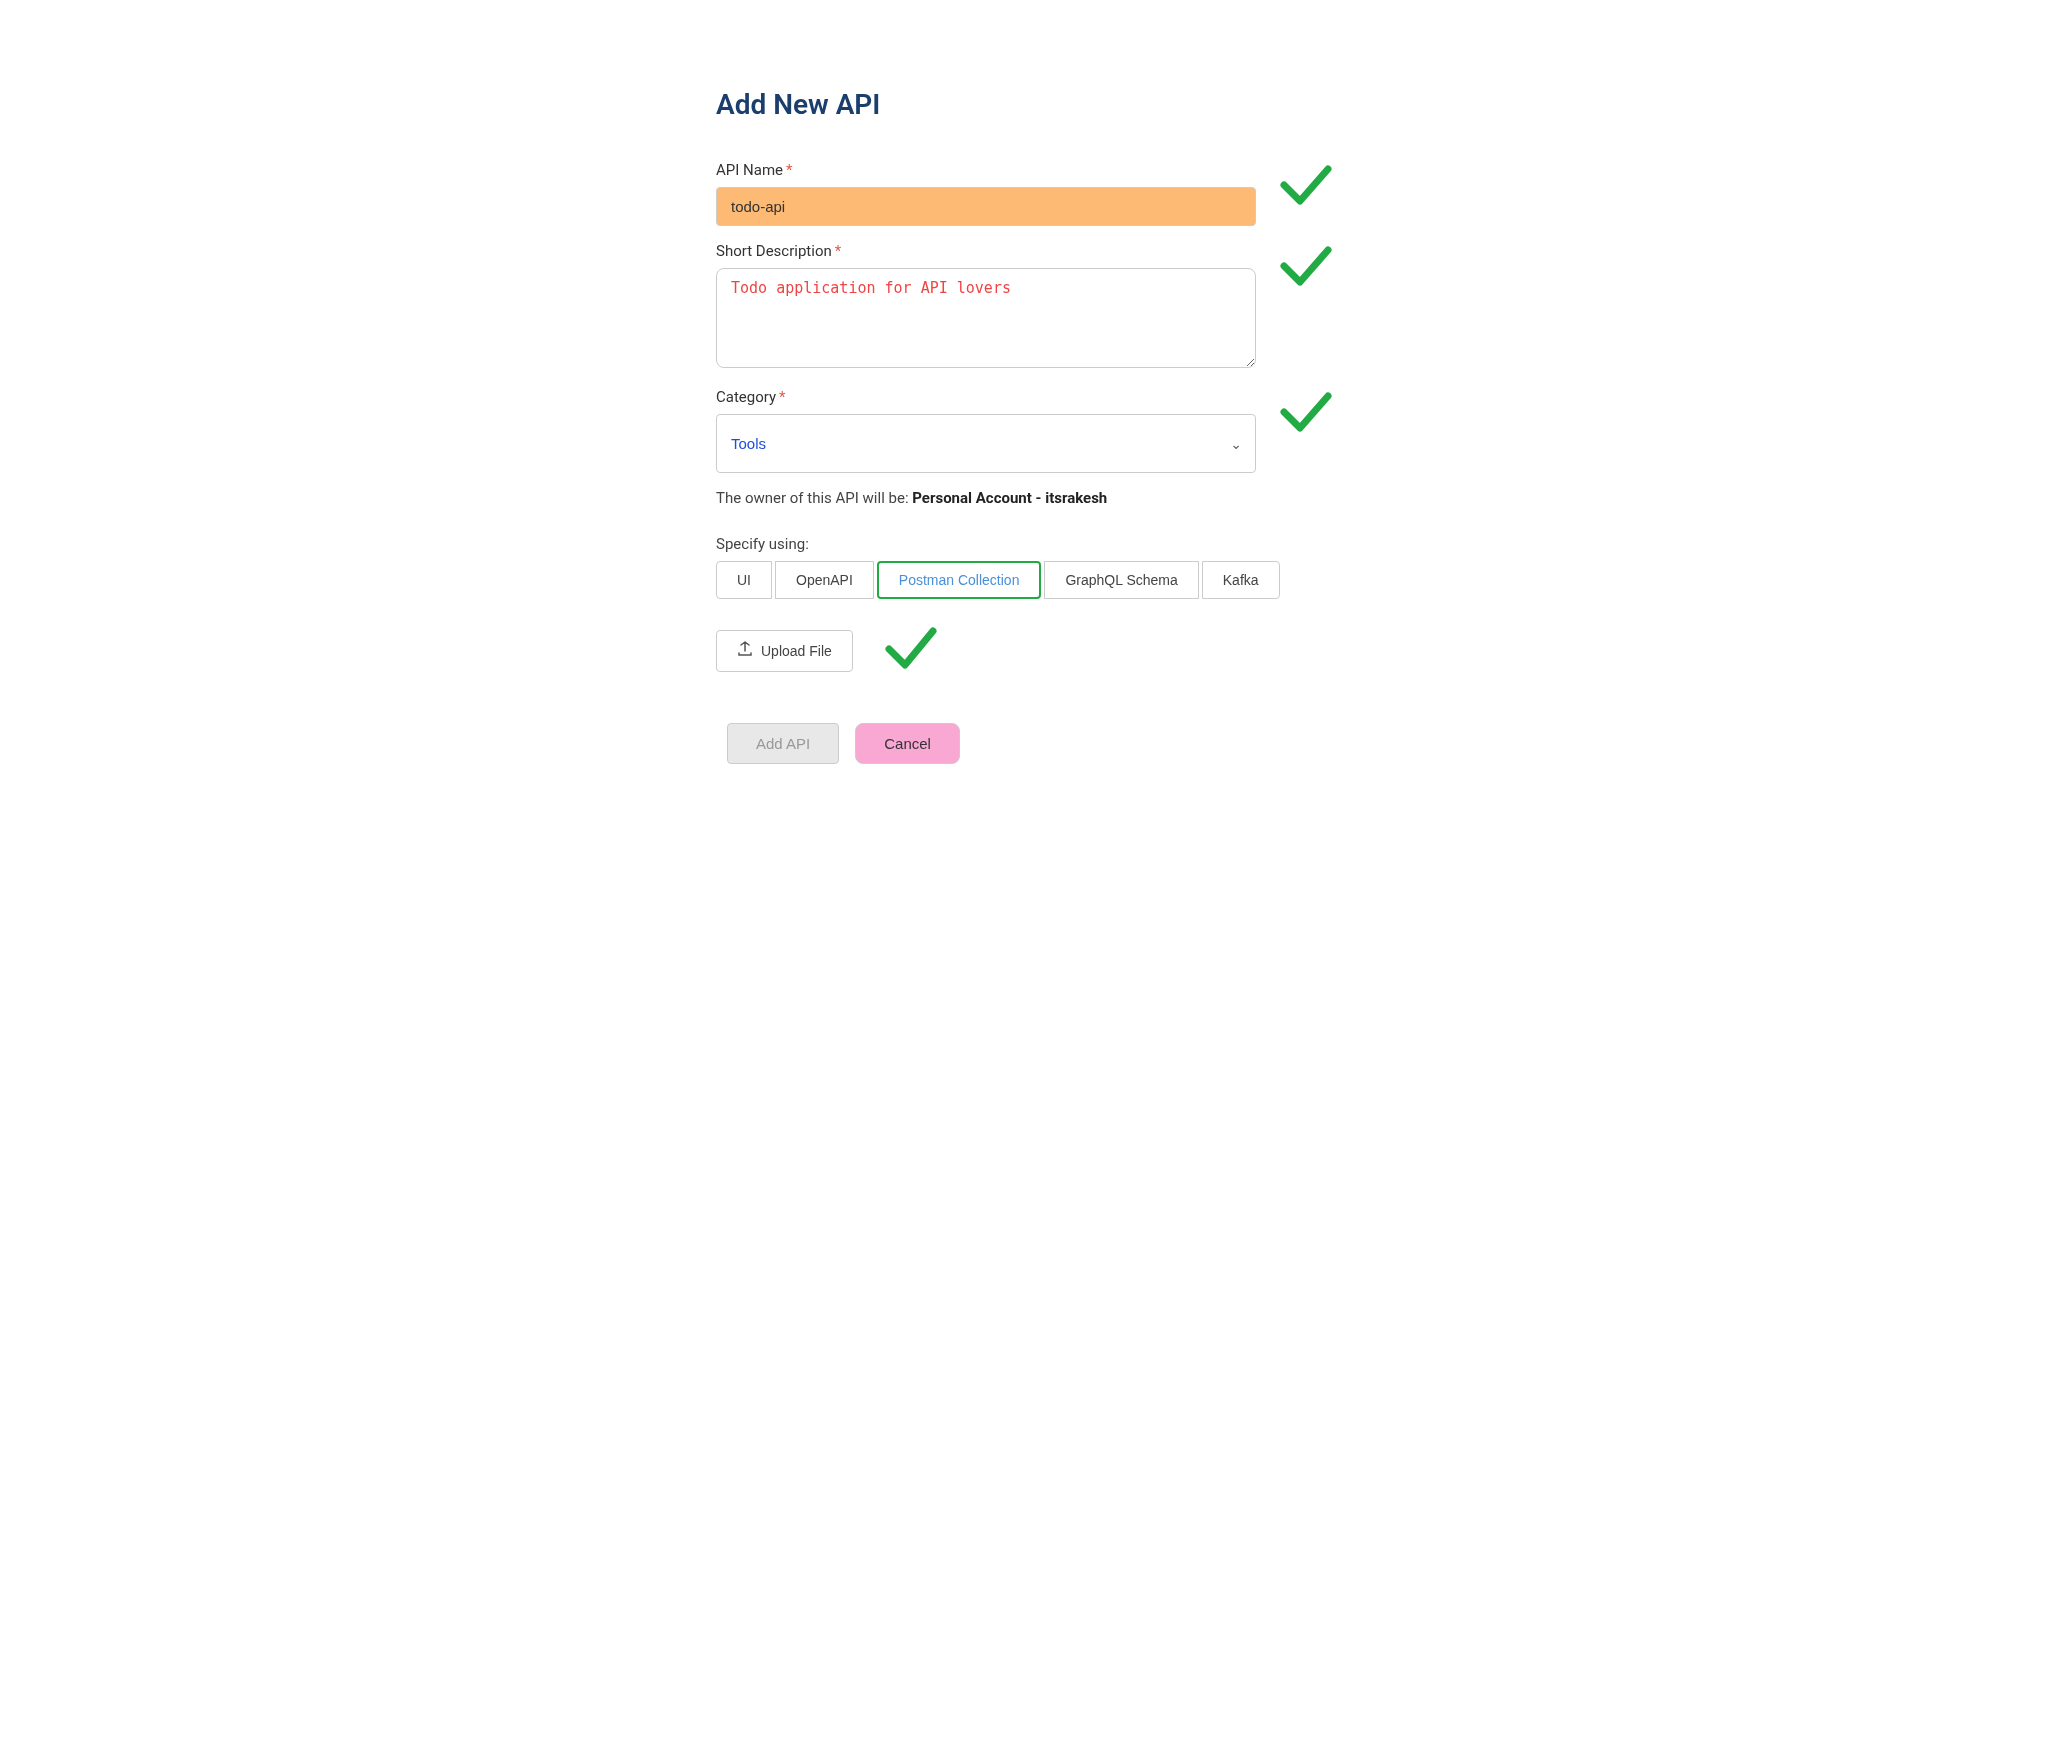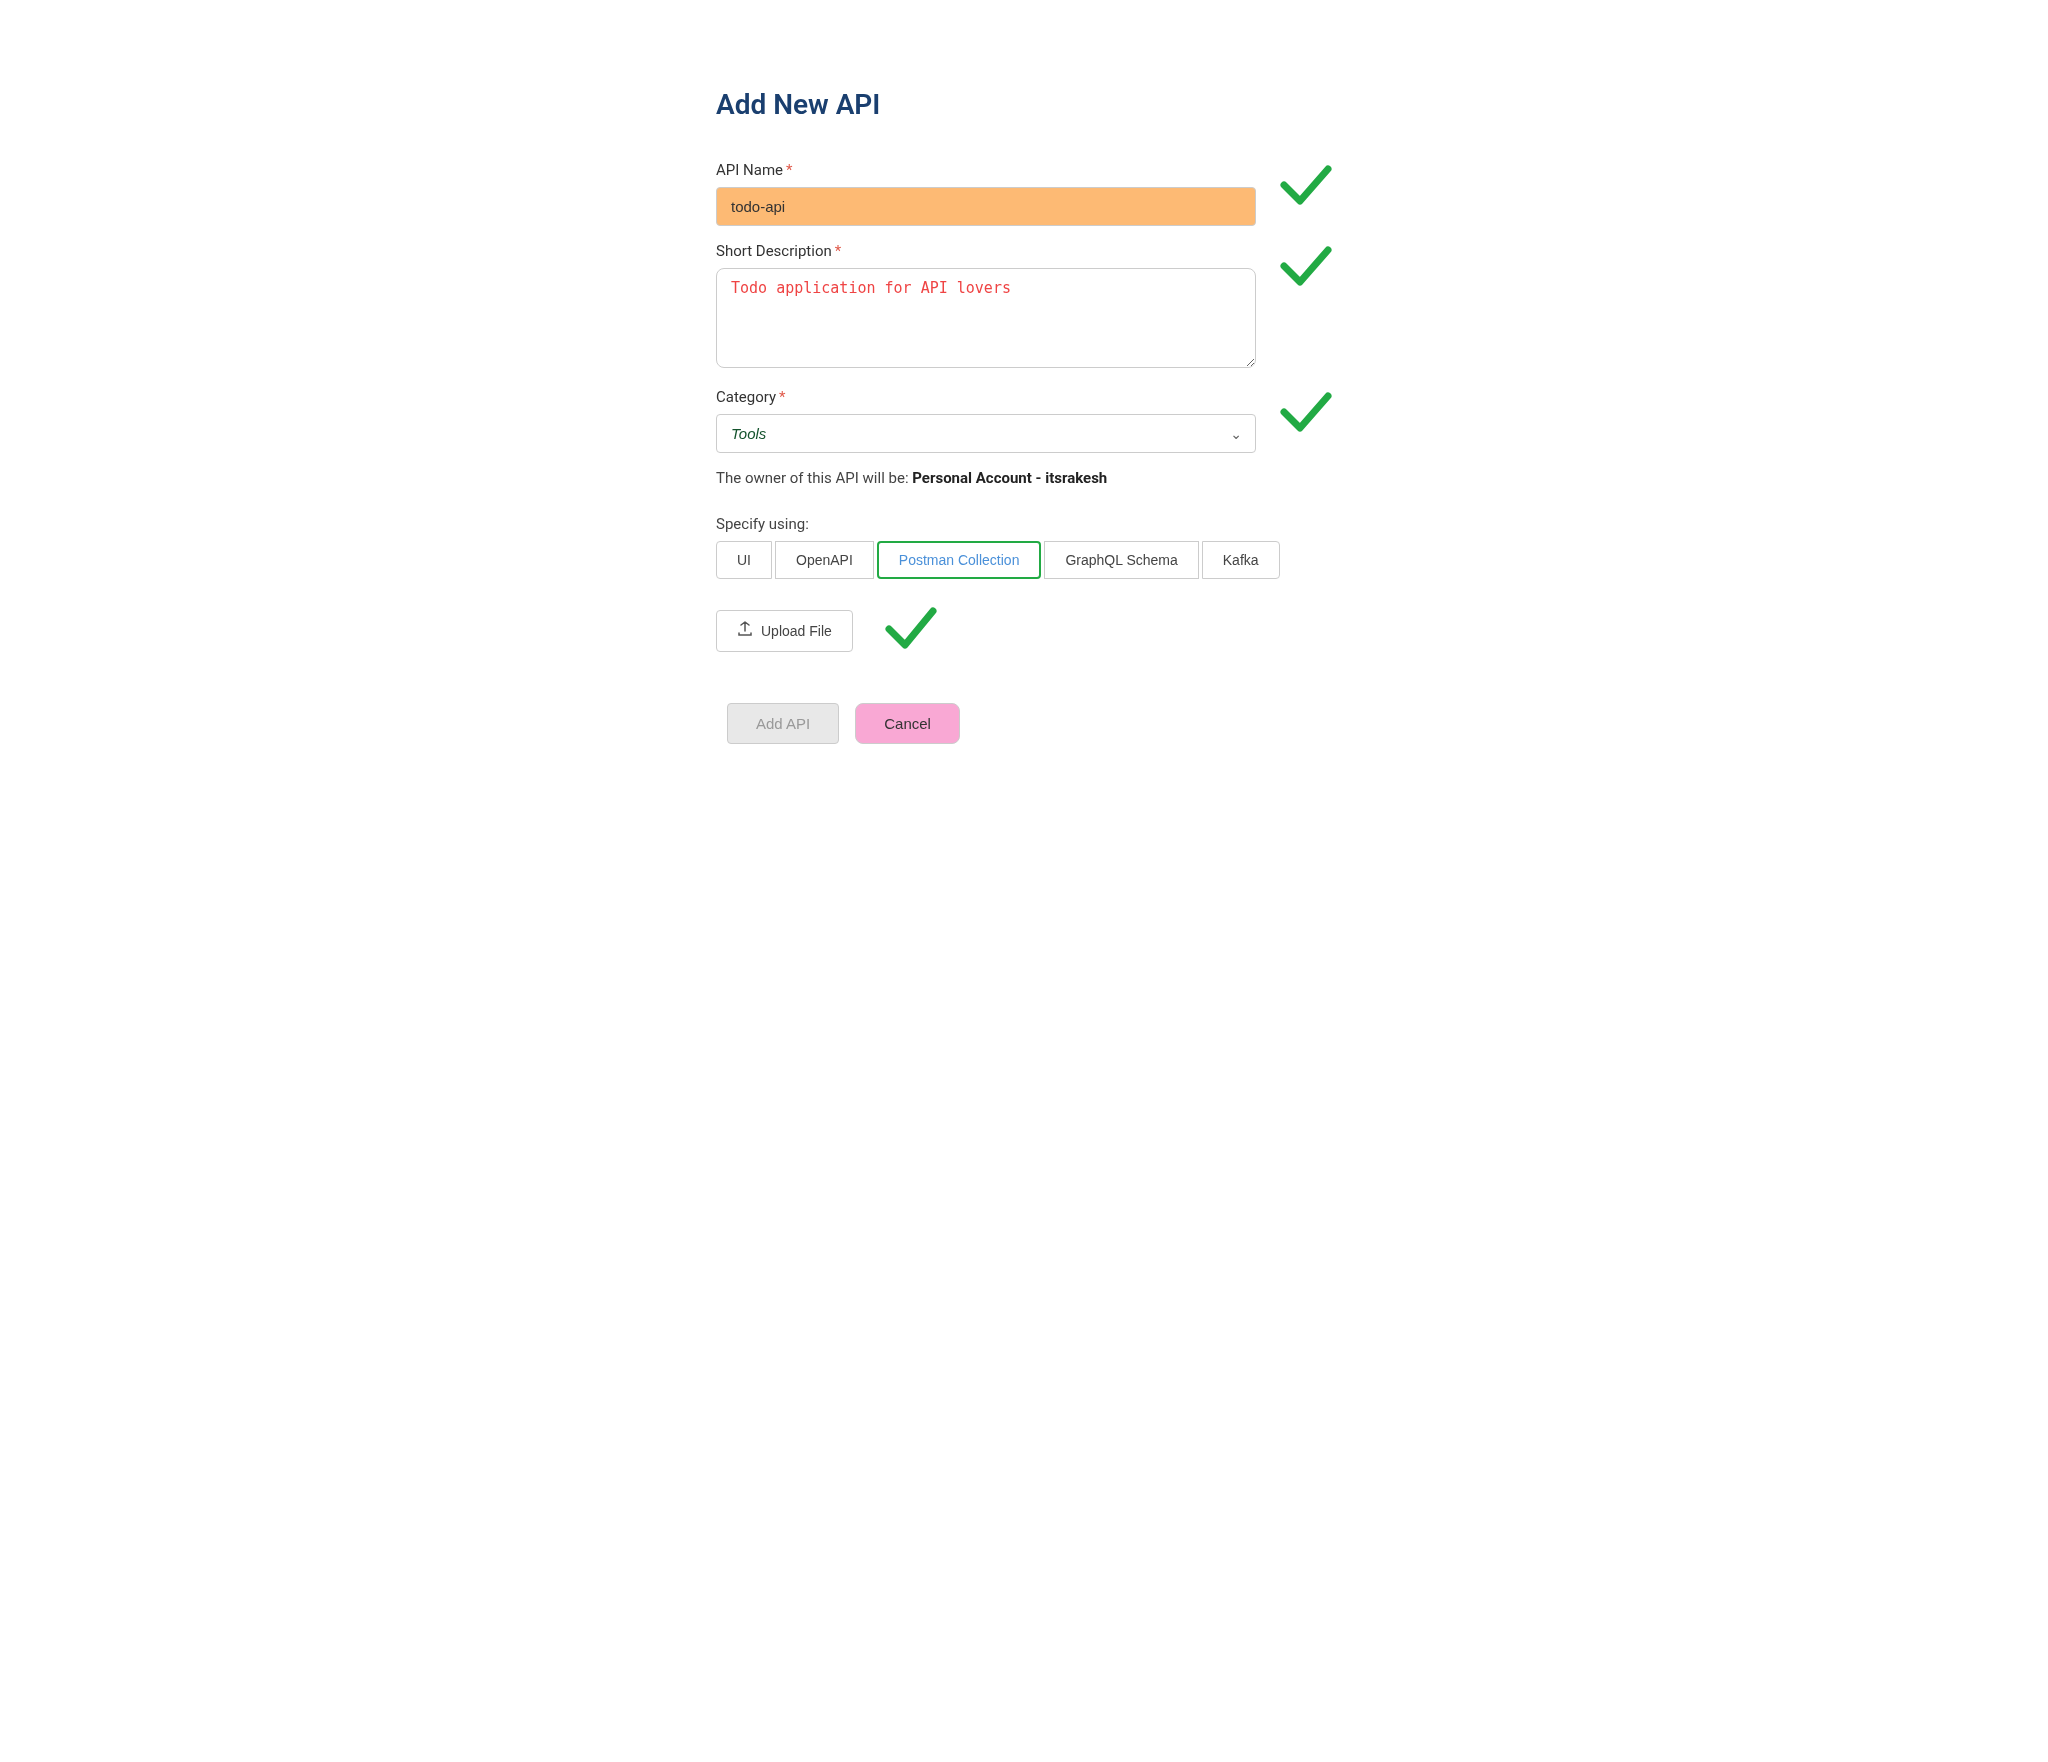--- a/index.html
+++ b/index.html
@@ -82,30 +82,29 @@
       min-height: 100px;
     }
 
     .field-select-wrapper {
       position: relative;
       width: 100%;
     }
 
     .field-select {
       width: 100%;
-      padding: 10px 14px;
-      border: 1px solid #cccccc;
-      border-radius: 4px;
-      font-size: 15px;
-      color: #14532d;
+      padding: 20px 14px;
+      border: 1px solid #cccccc;
+      border-radius: 4px;
+      font-size: 15px;
+      color: #1d4ed8;
       outline: none;
       background: #ffffff;
       appearance: none;
       cursor: pointer;
-      font-style: italic;
     }
 
     .select-chevron {
       position: absolute;
       right: 14px;
       top: 50%;
       transform: translateY(-50%);
       pointer-events: none;
       color: #666;
       font-size: 14px;

